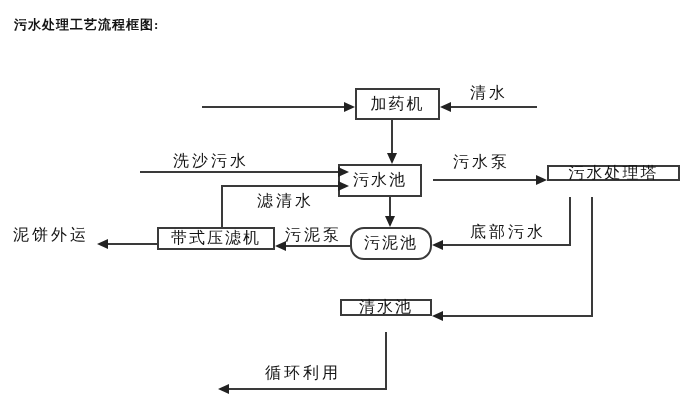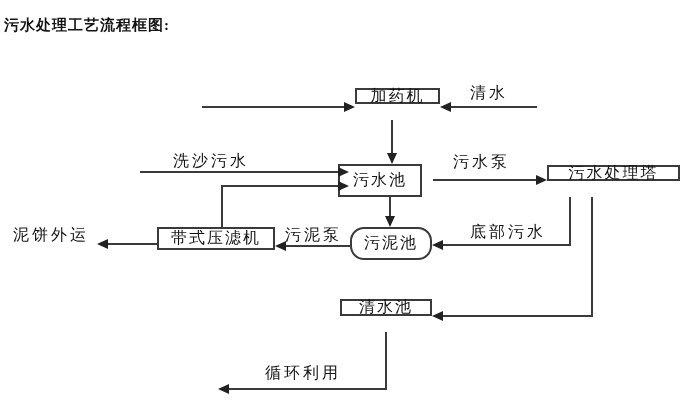--- a/index.html
+++ b/index.html
@@ -3,22 +3,22 @@
 <meta charset="utf-8">
 <style>
   :root { --line:#3a3a3a; --text:#141414; --bg:#ffffff; }
   * { margin:0; padding:0; box-sizing:border-box; }
   body { background:#fff; font-family:"DejaVu Sans", sans-serif; }
   .canvas {
     position:relative; width:700px; height:420px;
     background:var(--bg); overflow:hidden; color:var(--text);
   }
   .title {
-    position:absolute; left:4px; top:16px;
-    font-size:15px; font-weight:bold; letter-spacing:1px; color:var(--text);font-family:Liberation Serif, serif;
+    position:absolute; left:14px; top:16px;
+    font-size:13px; font-weight:bold; letter-spacing:1px; color:var(--text);font-family:Liberation Serif, serif;
   }
   .node {
     position:absolute; border:2px solid var(--line); background:var(--bg);
     display:flex; align-items:center; justify-content:center;
     font-size:16px; letter-spacing:2px; color:var(--text); white-space:nowrap;
   }
   .lbl {
     position:absolute; font-size:16px; letter-spacing:3px;
     color:var(--text); white-space:nowrap;
   }
@@ -29,29 +29,30 @@
   .ah-left  { border-top:5px solid transparent; border-bottom:5px solid transparent; border-right:11px solid #222; }
   .ah-down  { border-left:5px solid transparent; border-right:5px solid transparent; border-top:11px solid #222; }
 </style>
 </head>
 <body>
 
 <div class="canvas">
 
   <div class="title">污水处理工艺流程框图:</div>
 
-  <div class="node" style="left:355px; top:88px;  width:85px;  height:16px;">加药机</div>
+  <div class="node" style="left:355px; top:88px;  width:85px;  height:32px;">加药机</div>
   <div class="node" style="left:338px; top:164px; width:84px;  height:33px;">污水池</div>
   <div class="node" style="left:547px; top:165px; width:133px; height:16px;">污水处理塔</div>
   <div class="node" style="left:157px; top:227px; width:118px; height:23px;">带式压滤机</div>
   <div class="node" style="left:350px; top:227px; width:82px;  height:33px;border-radius:14px;">污泥池</div>
   <div class="node" style="left:340px; top:299px; width:92px;  height:17px;">清水池</div>
 
   <div class="lbl" style="left:470px; top:83px;">清水</div>
   <div class="lbl" style="left:173px; top:151px;">洗沙污水</div>
+  <div class="lbl" style="left:257px; top:191px;">滤清水</div>
   <div class="lbl" style="left:453px; top:152px;">污水泵</div>
   <div class="lbl" style="left:13px;  top:225px;">泥饼外运</div>
   <div class="lbl" style="left:285px; top:225px;">污泥泵</div>
   <div class="lbl" style="left:470px; top:222px;">底部污水</div>
   <div class="lbl" style="left:265px; top:363px;">循环利用</div>
 
   <div class="hline" style="left:202px; top:106px; width:145px;"></div>
   <div class="ah ah-right" style="left:344px; top:102px;"></div>
 
   <div class="hline" style="left:449px; top:106px; width:88px;"></div>

